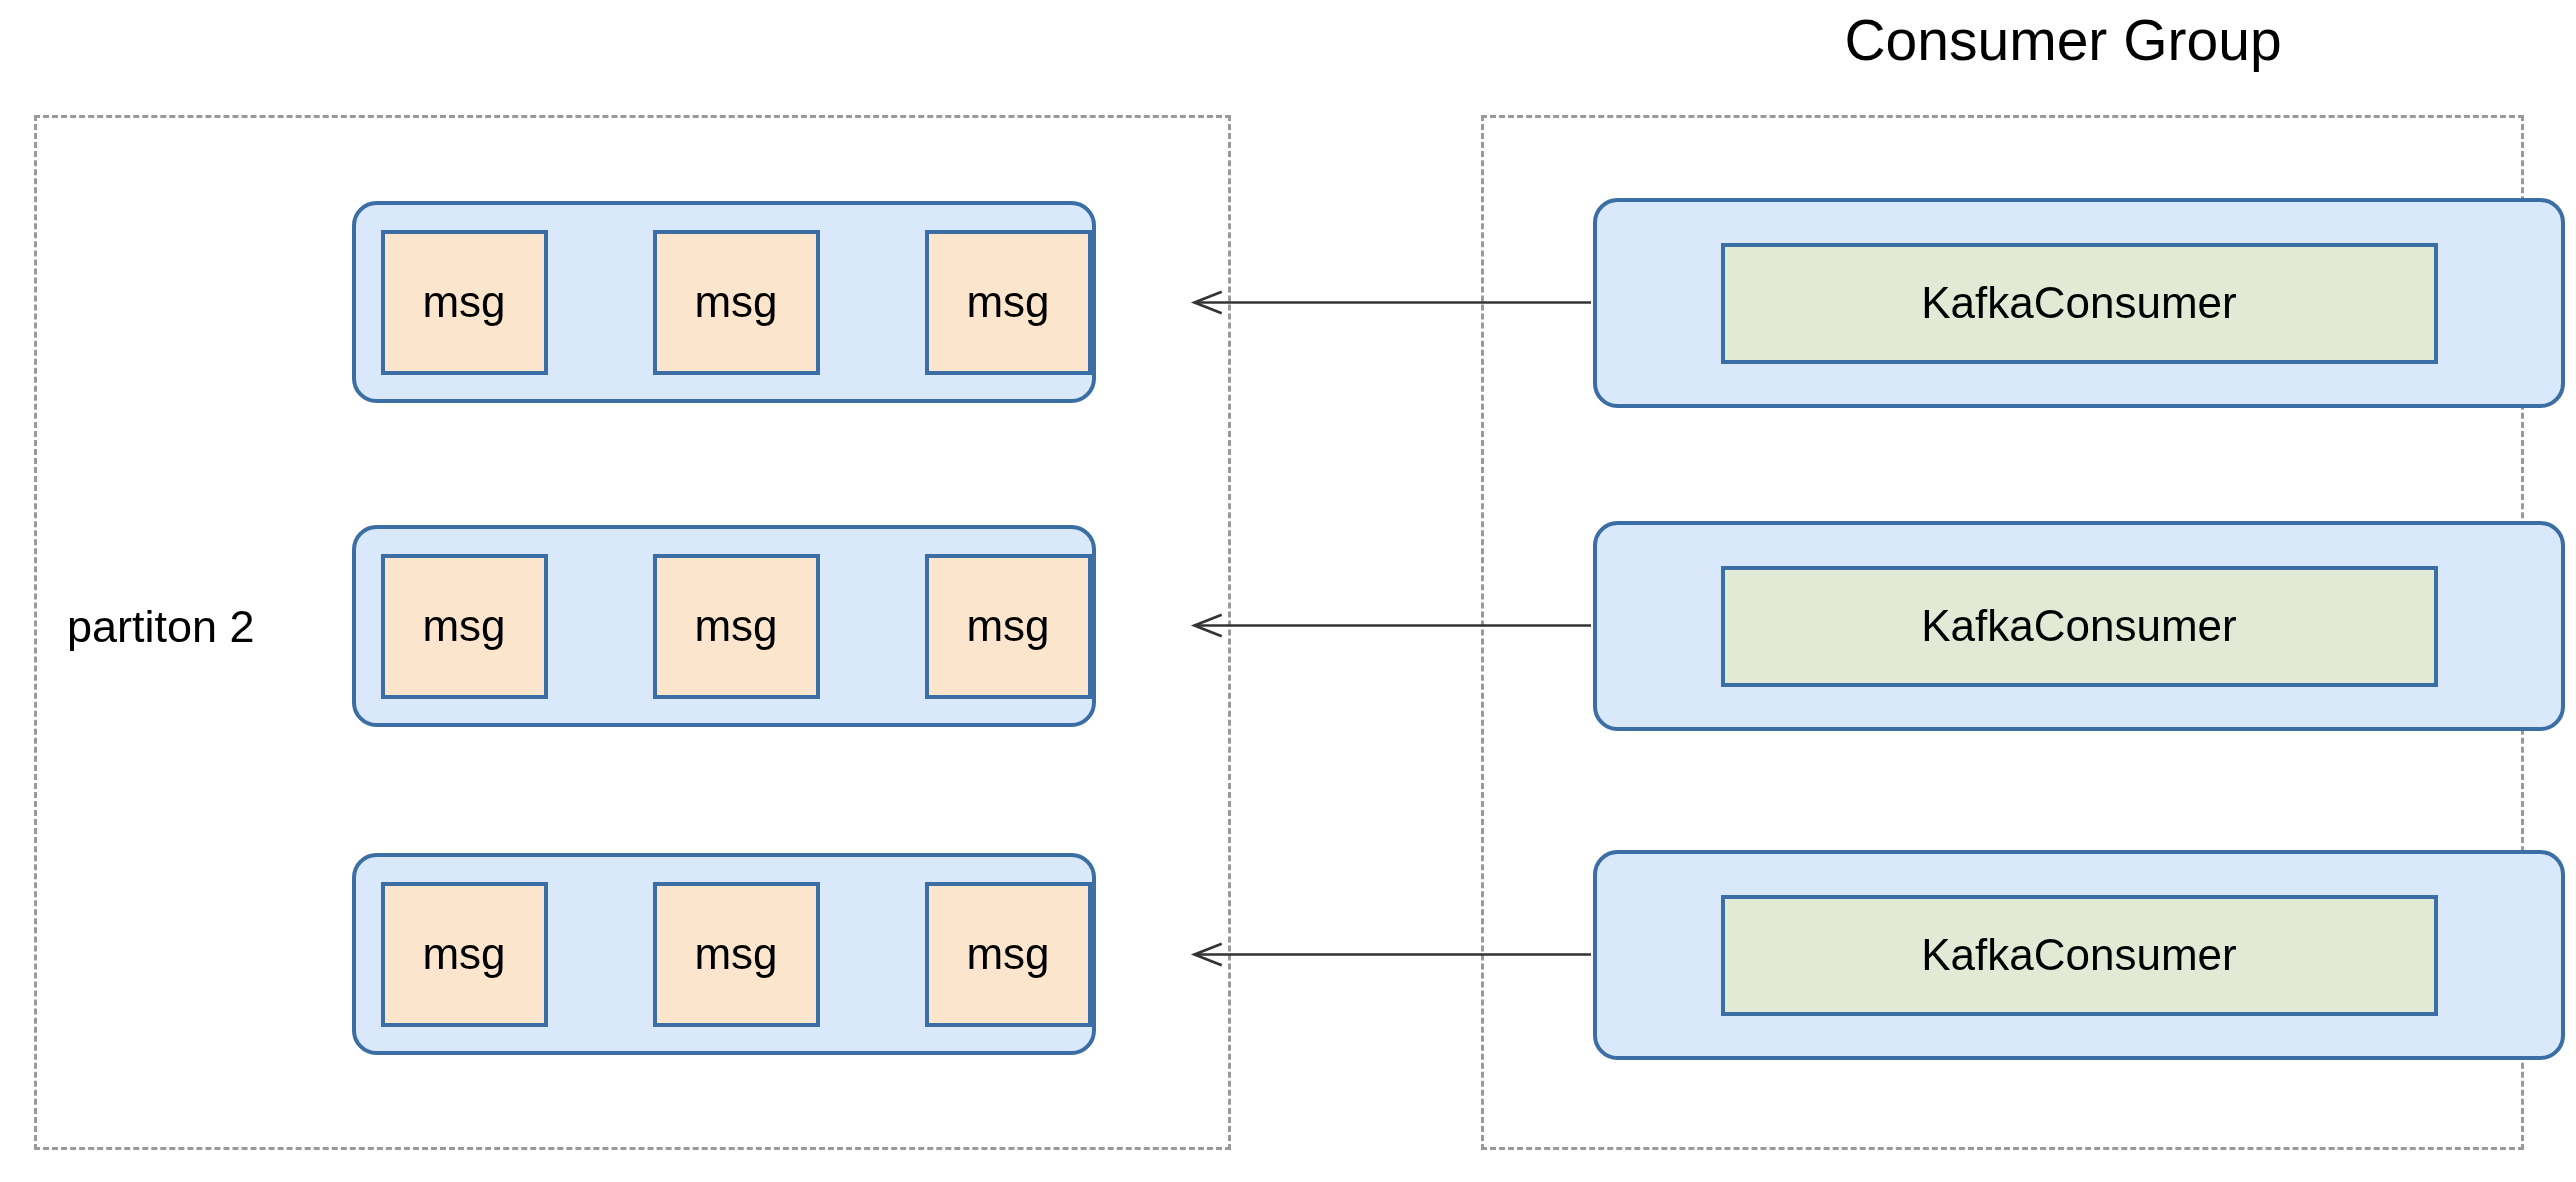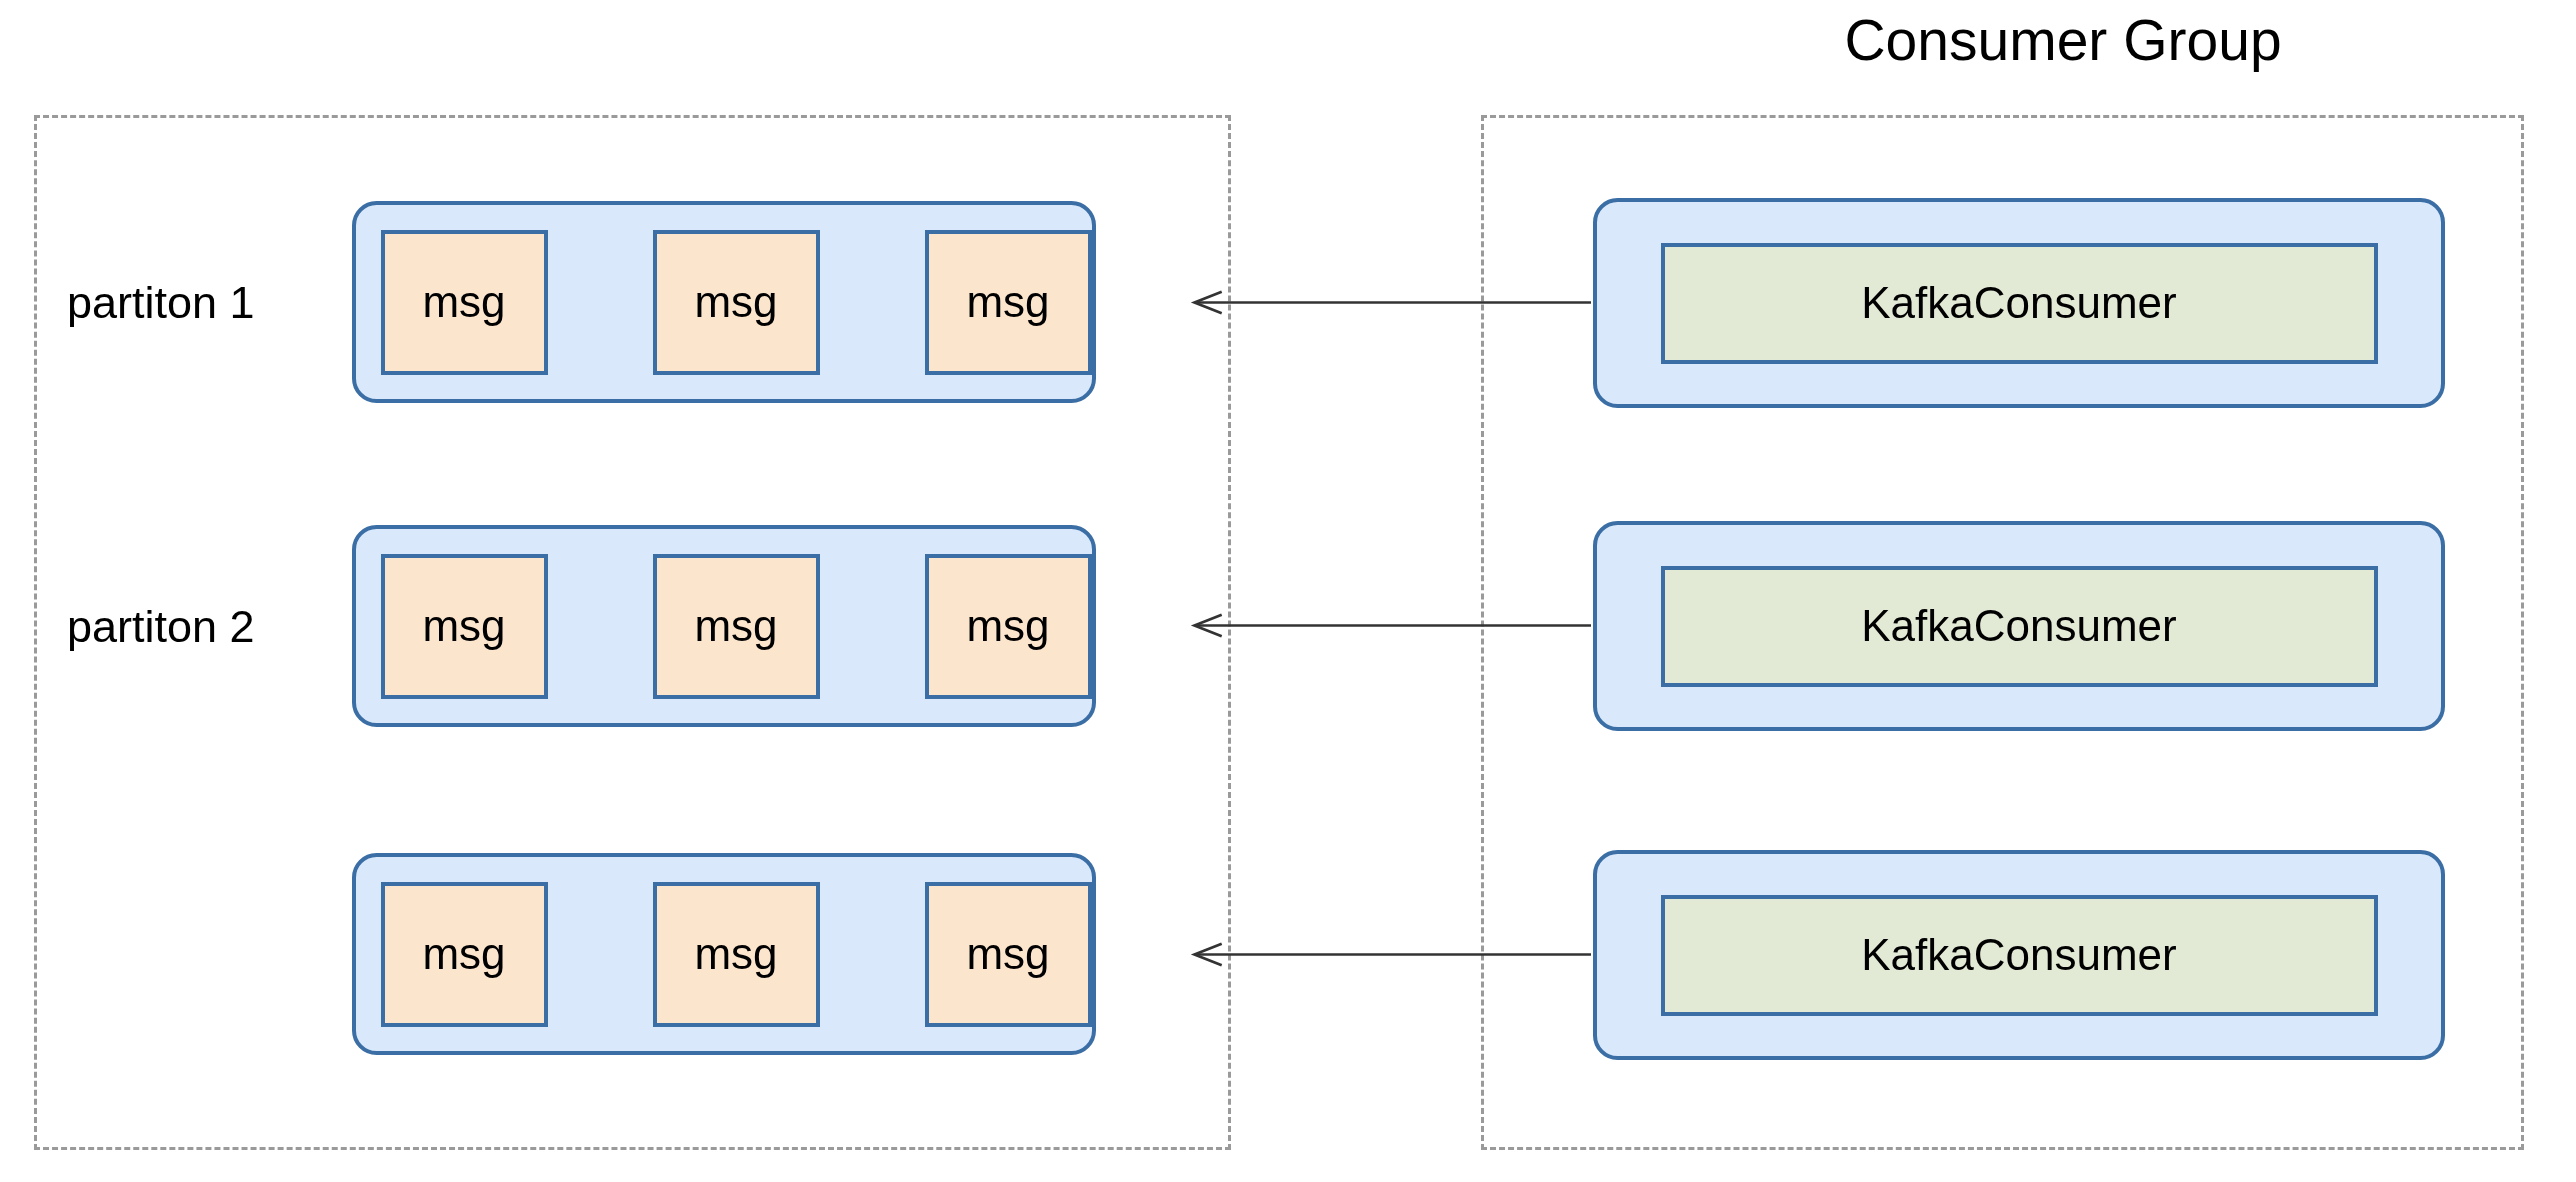--- a/index.html
+++ b/index.html
@@ -103,21 +103,21 @@
   }
   .arrow.r1 { top: 289px; }
   .arrow.r2 { top: 612px; }
   .arrow.r3 { top: 941px; }
   .arrow svg { display: block; width: 100%; height: 100%; }
 
   
   .consumer-row {
     position: absolute;
     left: 1593px;
-    width: 852px;
+    width: 972px;
     height: 210px;
   }
   .consumer-row.r1 { top: 198px; }
   .consumer-row.r2 { top: 521px; }
   .consumer-row.r3 { top: 850px; }
 
   .consumer-outer {
     position: absolute;
     inset: 0;
     background: #d9e8fb;
@@ -144,21 +144,20 @@
 </head>
 <body>
 
 <div id="broker-box" class="dashed-box"></div>
 
 <div id="consumer-group-box" class="dashed-box"></div>
 
 <div id="consumer-group-title">Consumer Group</div>
 
 <div class="partition-row r1">
-  <div class="partition-label">partiton 1</div>
   <div class="partition-box">
     <div class="msg-box">msg</div>
     <div class="msg-box">msg</div>
     <div class="msg-box">msg</div>
   </div>
 </div>
 
 <div class="partition-row r2">
   <div class="partition-label">partiton 2</div>
   <div class="partition-box">

